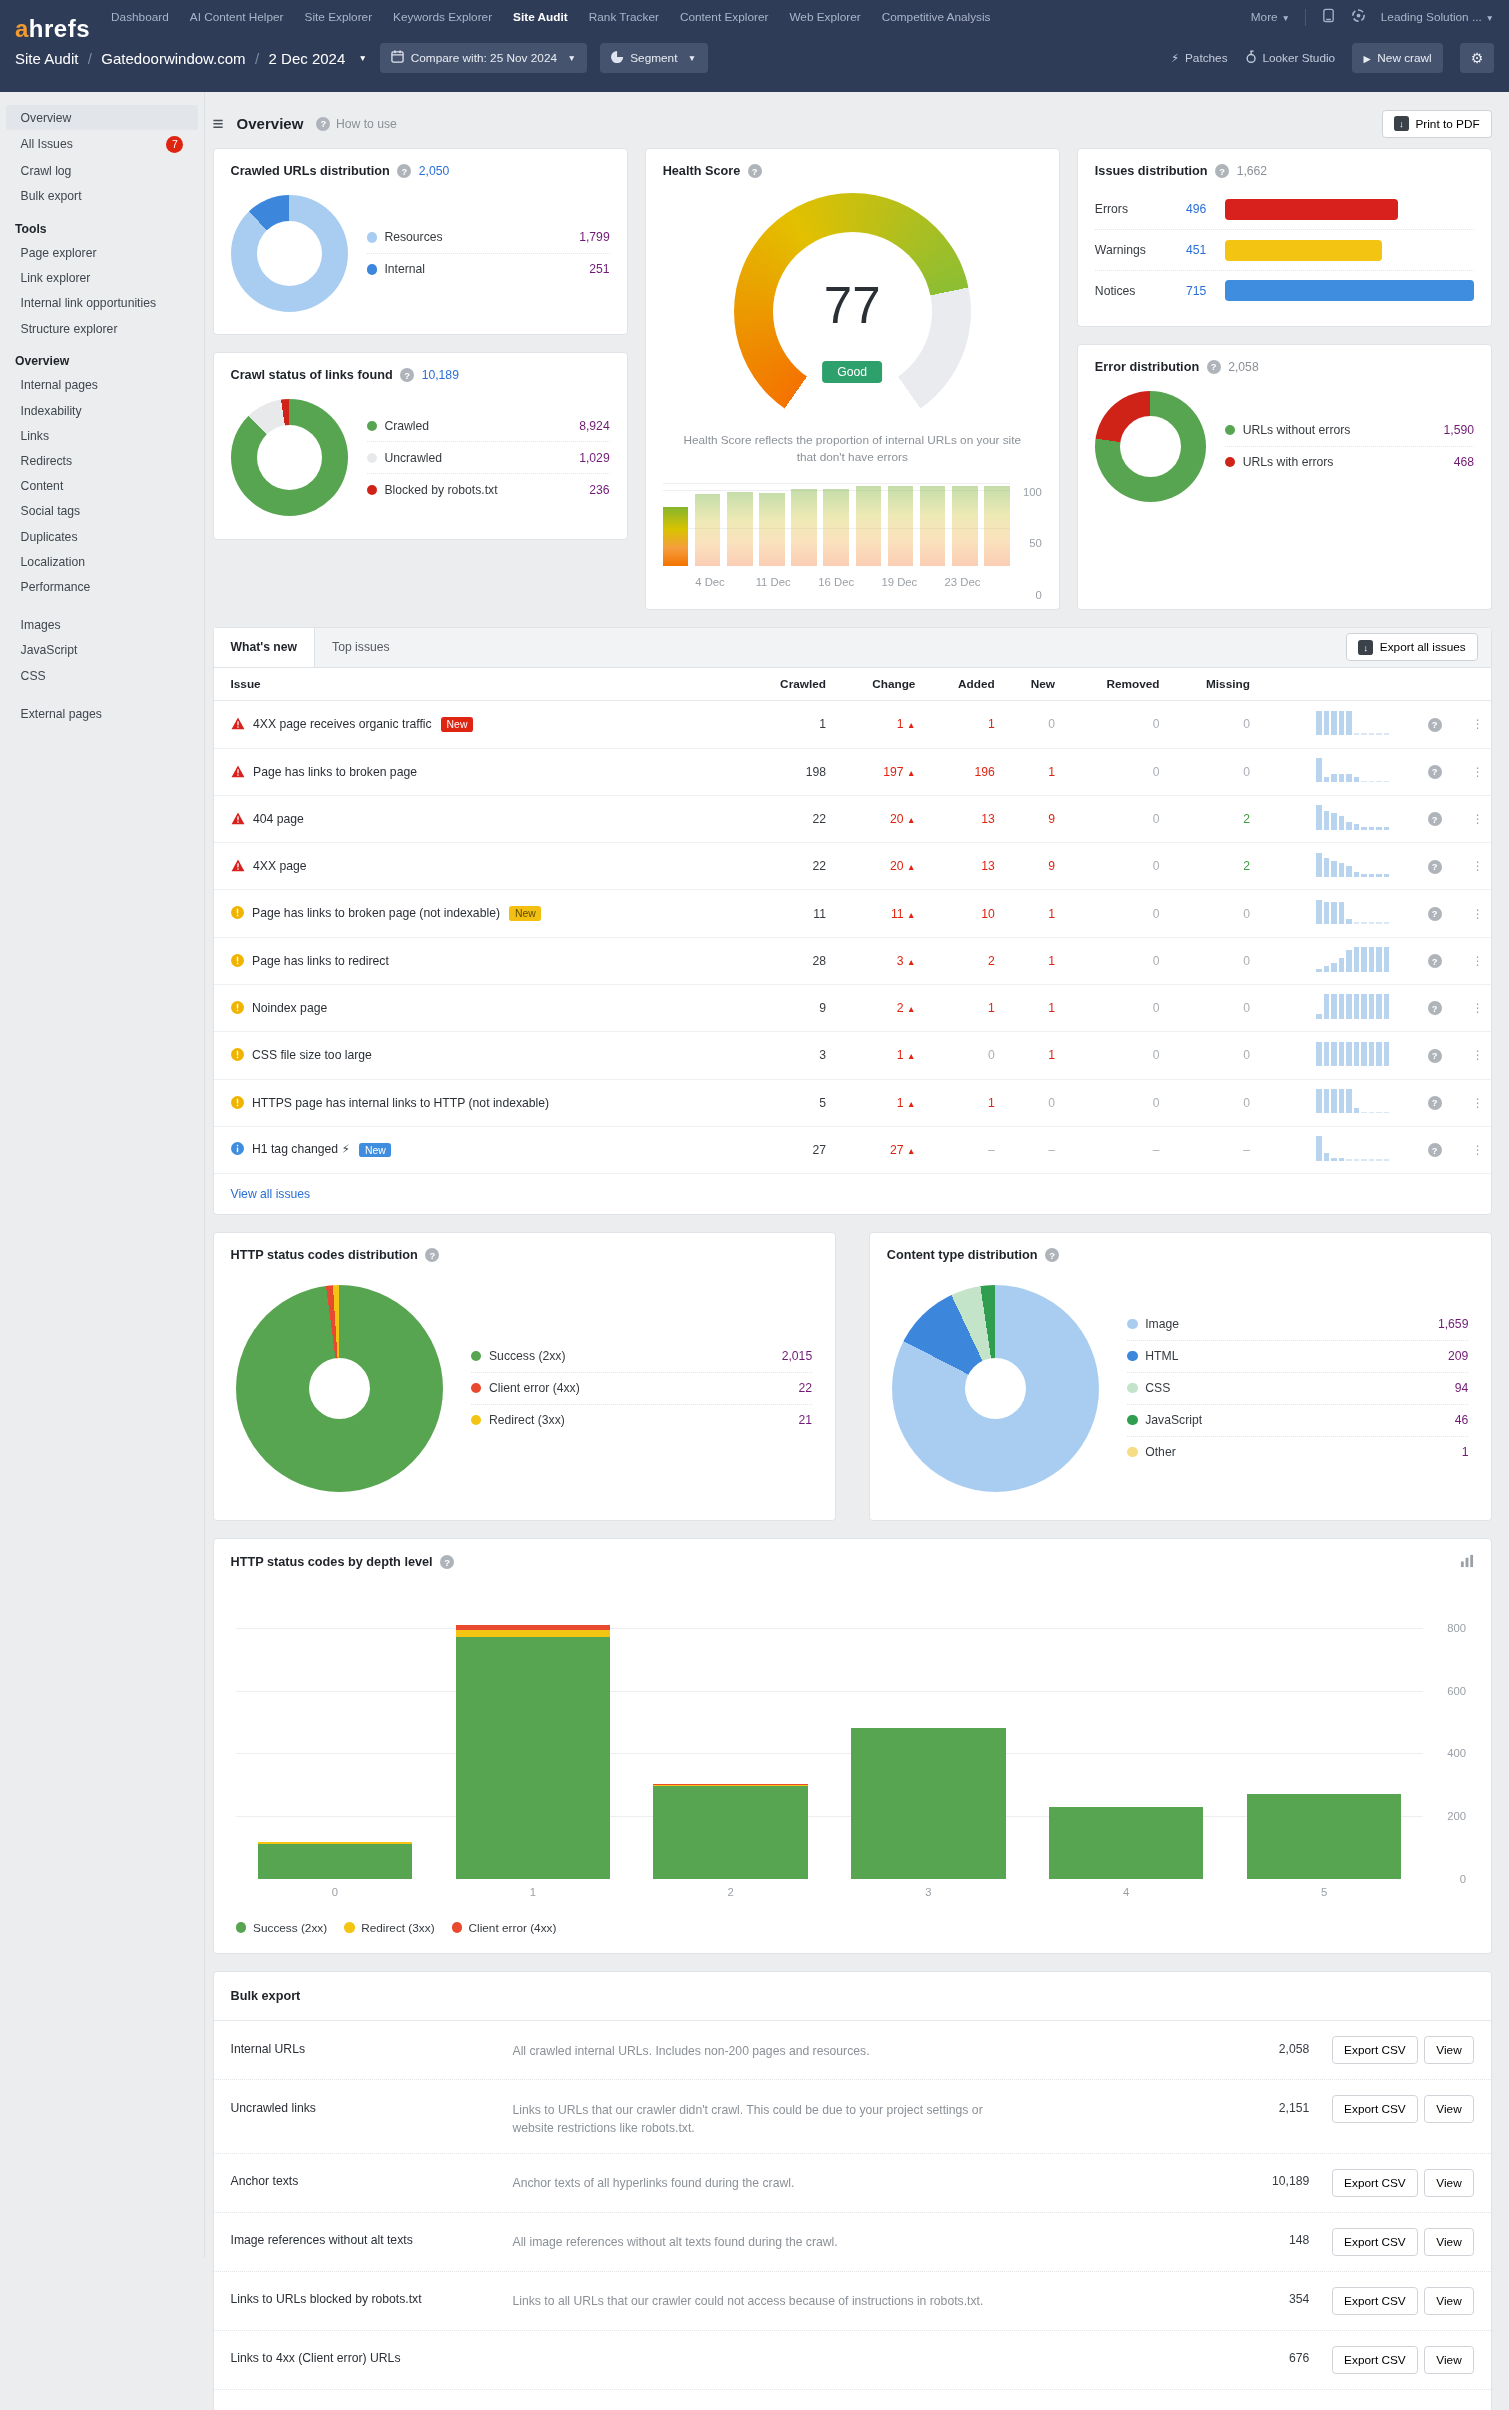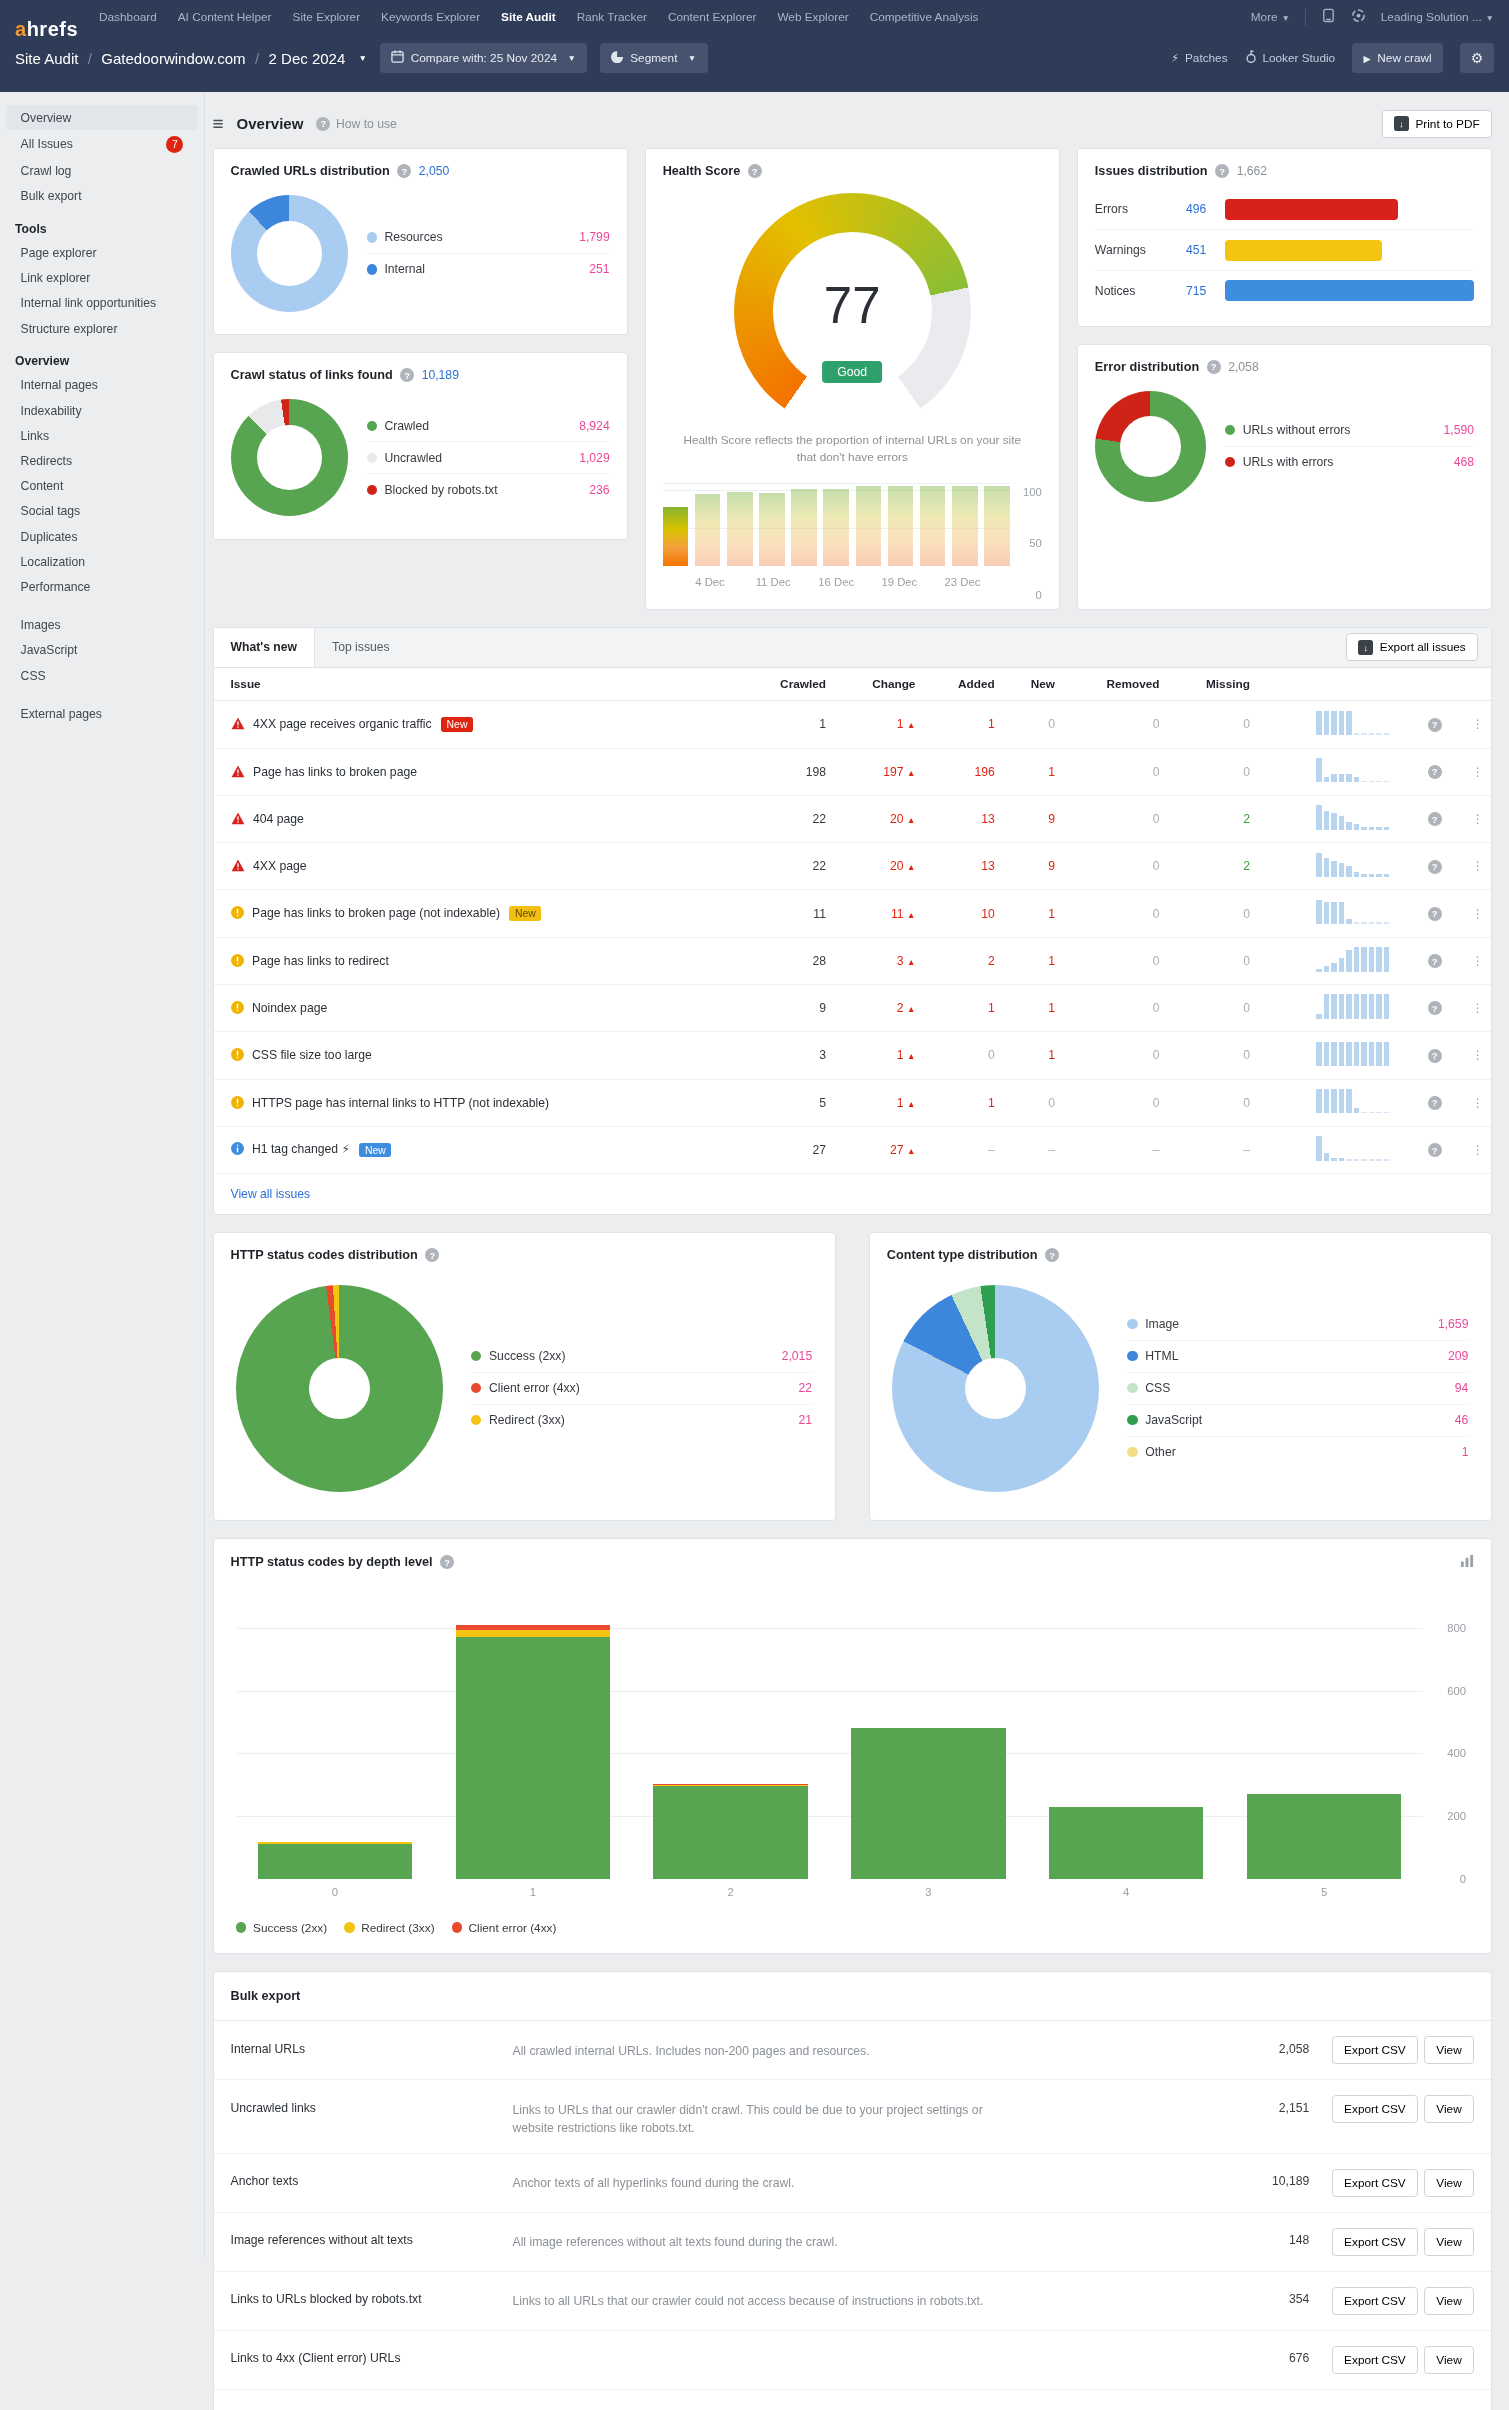--- a/index.html
+++ b/index.html
@@ -1,21 +1,21 @@
 <!DOCTYPE html>
 <html style="font-size:15px"><head>
 <meta charset="utf-8">
 <style>
   * { box-sizing: border-box; margin: 0; padding: 0; }
   html,body { width: 1509px; background:#ebedef; font-family:"Liberation Sans","DejaVu Sans",sans-serif; color:#363b40; }
   body { position:relative; min-height:2411px; font-size:12.2px; }
 
   
   .topnav { background:#2e3c58; height:34px; display:flex; align-items:center; padding:0 15px; gap:21px; }
-  .logo { font-size:20px; font-weight:bold; color:#fff; letter-spacing:0.5px;margin-top:24px; }
+  .logo { font-size:24px; font-weight:bold; color:#fff; letter-spacing:0.5px;margin-top:24px; }
   .logo b { color:#f29a30; font-weight:bold; }
   .nav-items { display:flex; gap:21px; align-items:flex-end; flex:1; }
   .nav-item { color:#aab4c8; font-size:11.8px; cursor:pointer; white-space:nowrap; }
   .nav-item.active { color:#fff; font-weight:bold; }
   .nav-right { display:flex; align-items:center; gap:15px; color:#aab4c8; }
   .nav-sep { width:0.9px; height:17px; background:#4a5874; }
   .caret { font-size:8.5px; margin-left:3.8px; }
 
   
   .toolbar { background:#2e3c58; height:58px; display:flex; align-items:center; padding:3.8px 15px 13px 15px; }
@@ -58,21 +58,21 @@
 
   
   .donut-wrap { display:flex; align-items:center; gap:19px; padding:7.5px 0; }
   .donut { position:relative; border-radius:50%; flex:0 0 auto; }
   .donut-hole { position:absolute; background:#fff; border-radius:50%; }
   .legend { flex:1; }
   .legend-row { display:flex; align-items:center; gap:7.5px; padding:8.5px 0; border-top:0.9px dotted #e3e6e9; font-size:12.2px; }
   .legend-row:first-child { border-top:none; }
   .legend-dot { width:10.4px; height:10.4px; border-radius:50%; flex:0 0 10.4px; }
   .legend-label { flex:1; color:#363b40; }
-  .legend-value { color:#ec4899; }
+  .legend-value { color:#701a75; }
 
   
   .gauge-zone { display:flex; flex-direction:column; align-items:center; }
   .gauge { position:relative; width:237px; height:237px; border-radius:50%; margin-top:5.6px; }
   .gauge-inner { position:absolute; left:39px; top:39px; right:39px; bottom:39px; background:#fff; border-radius:50%; }
   .gauge-score { position:absolute; left:0; right:0; top:83px; text-align:center; font-size:51px; color:#2b3036; }
   .gauge-badge { position:absolute; left:50%; transform:translateX(-50%); top:168px; background:#2ea06b; color:#fff; font-size:12.2px; border-radius:3.8px; padding:3.8px 15px; }
   .gauge-desc { color:#8b9197; text-align:center; font-size:11.8px; line-height:1.45; margin-top:1.9px; max-width:339px; }
 
   

